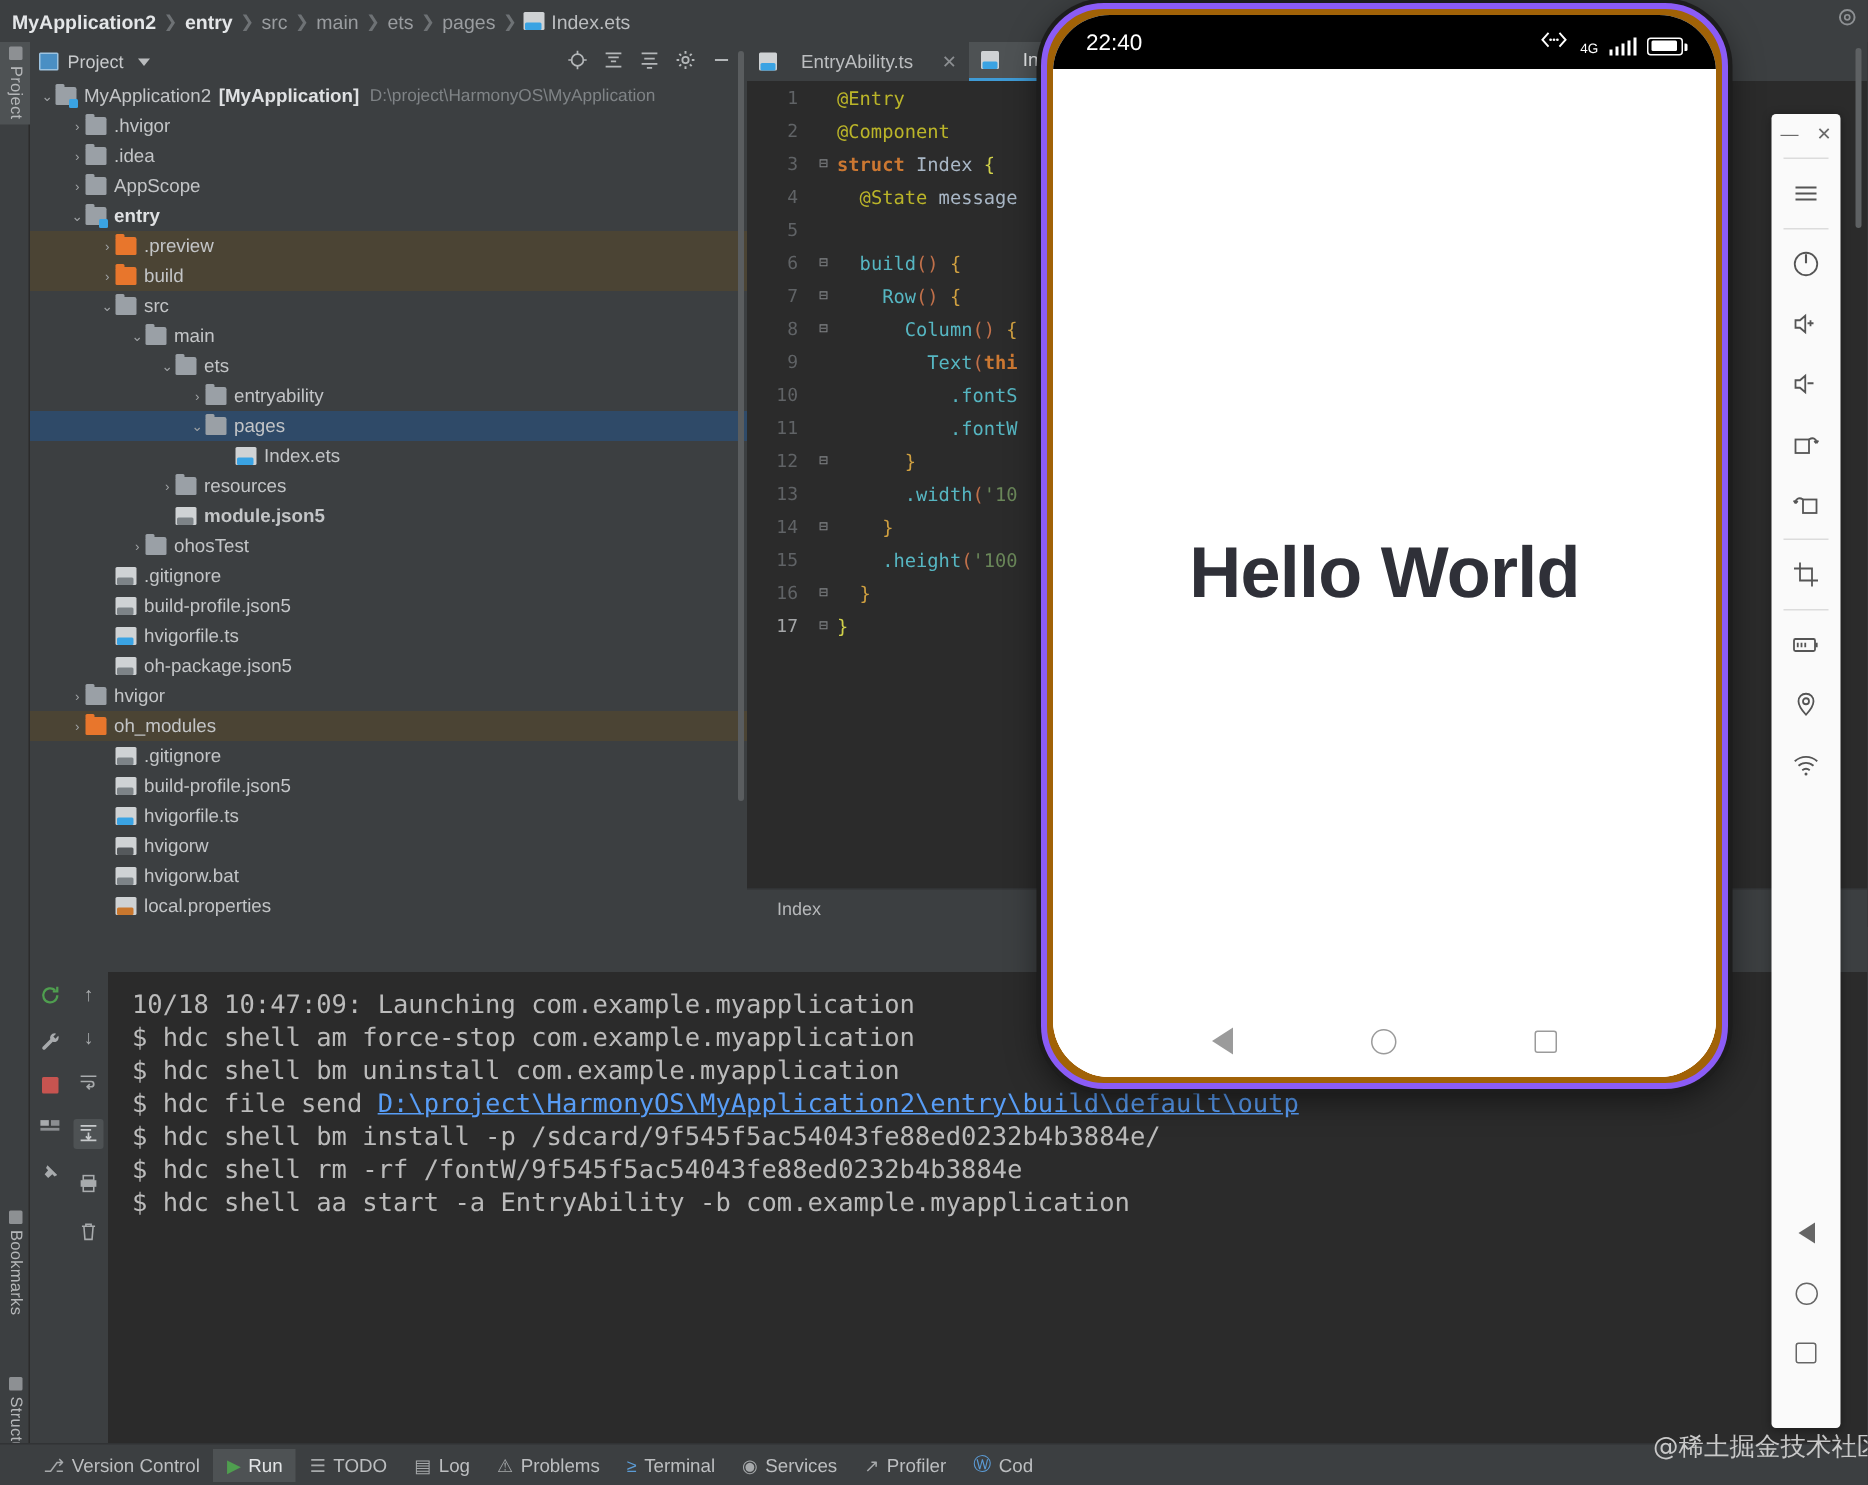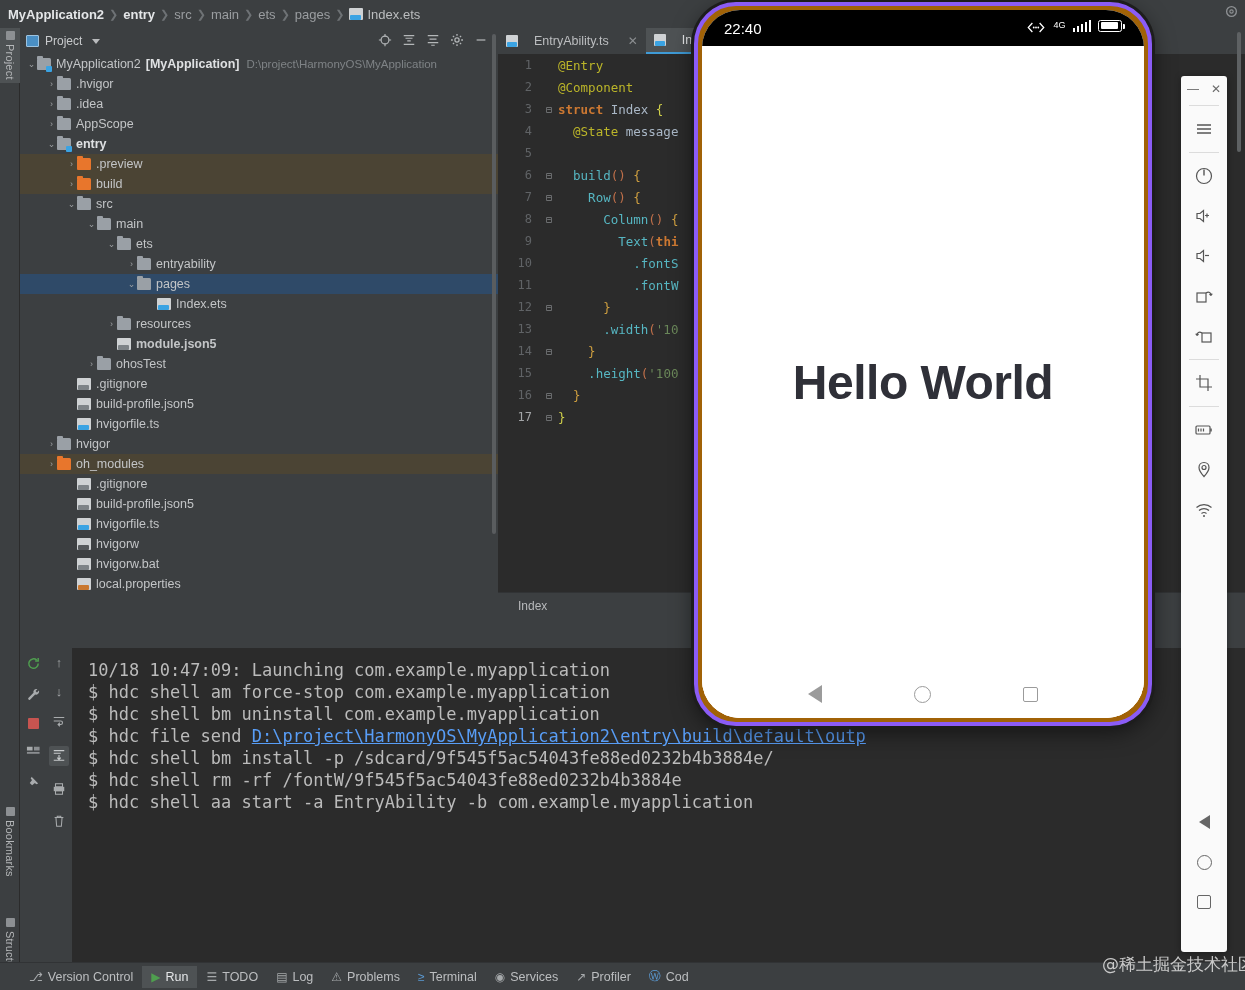--- a/index.html
+++ b/index.html
@@ -138,21 +138,21 @@
   .emu { position:absolute; left:694px; top:0px; width:458px; height:990px; }
   .phone {
     position:absolute; left:0; top:2px; width:458px; height:724px;
     background:#a16207; border-radius:42px; border:4px solid #8b5cf6;
     box-shadow:0 0 0 3px #1d1d1d, 0 6px 22px rgba(0,0,0,.55);
     overflow:hidden;
   }
   .phone-inner { position:absolute; left:4px; top:4px; right:4px; bottom:4px; border-radius:38px; overflow:hidden; background:#fff;}
   .statusrow { height:36px; background:#000; color:#fff; display:flex; align-items:center;
                padding:0 22px; font-size:15px; font-family:"Liberation Sans",sans-serif;}
-  .status-right { margin-left:auto; display:flex; align-items:flex-start; gap:7px; }
+  .status-right { margin-left:auto; display:flex; align-items:flex-end; gap:7px; }
   .sig-bars { display:flex; align-items:flex-end; gap:1.5px; height:12px;}
   .sig-bars i { width:2.5px; background:#fff; display:block; }
   .batt { width:24px;height:12px;border:1.5px solid #fff;border-radius:2.5px;position:relative;}
   .batt:after{content:"";position:absolute;right:-4px;top:3px;width:2.5px;height:5px;background:#fff;border-radius:0 1px 1px 0;}
   .batt i{position:absolute;left:1.5px;top:1.5px;bottom:1.5px;width:17px;background:#fff;border-radius:1px;}
   .screen { position:absolute; left:0; top:36px; right:0; bottom:0; background:#fff;
             display:flex; align-items:center; justify-content:center; }
   .hello { font-size:48px; font-weight:bold; color:#2f3038; letter-spacing:-0.5px; }
   .navbar { position:absolute; left:0; right:0; bottom:0; height:48px; display:flex;
             align-items:center; justify-content:space-around; padding:0 60px; background:#fff; }
@@ -344,20 +344,25 @@
         </div>
         <div class="row" style="padding-left: 46px;">
           <span class="arrow empty">›</span>
           <span class="fi doc json"></span>
           <span class="lbl">build-profile.json5</span>
         </div>
         <div class="row" style="padding-left: 46px;">
           <span class="arrow empty">›</span>
           <span class="fi doc"></span>
           <span class="lbl">hvigorfile.ts</span>
+        </div>
+        <div class="row" style="padding-left: 46px;">
+          <span class="arrow empty">›</span>
+          <span class="fi doc json"></span>
+          <span class="lbl">oh-package.json5</span>
         </div>
         <div class="row" style="padding-left: 26px;">
           <span class="arrow">›</span>
           <span class="fi folder"></span>
           <span class="lbl">hvigor</span>
         </div>
         <div class="row hl-build" style="padding-left: 26px;">
           <span class="arrow">›</span>
           <span class="fi folder orange"></span>
           <span class="lbl">oh_modules</span>

